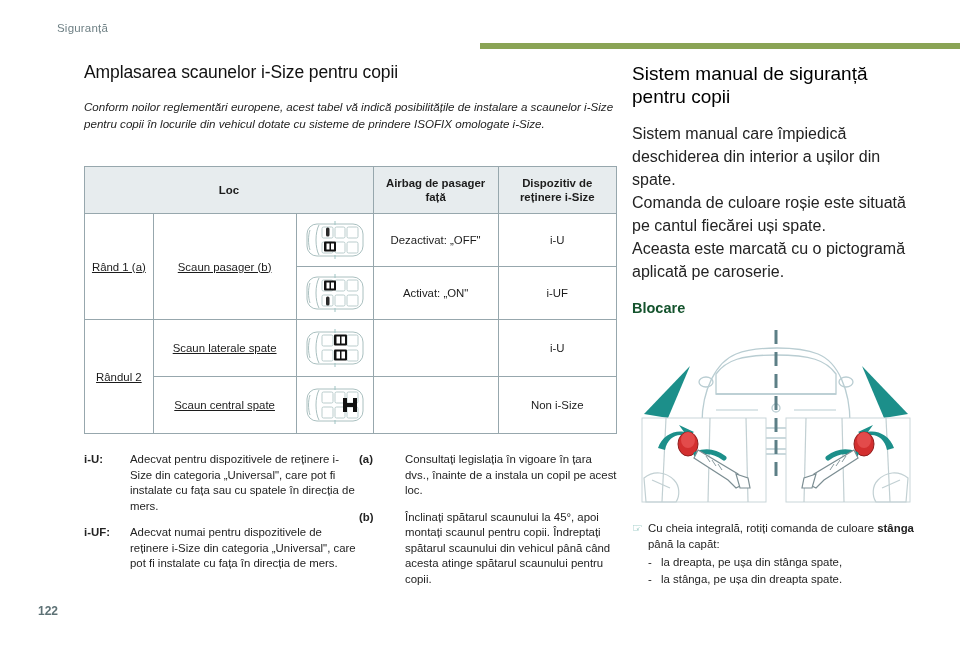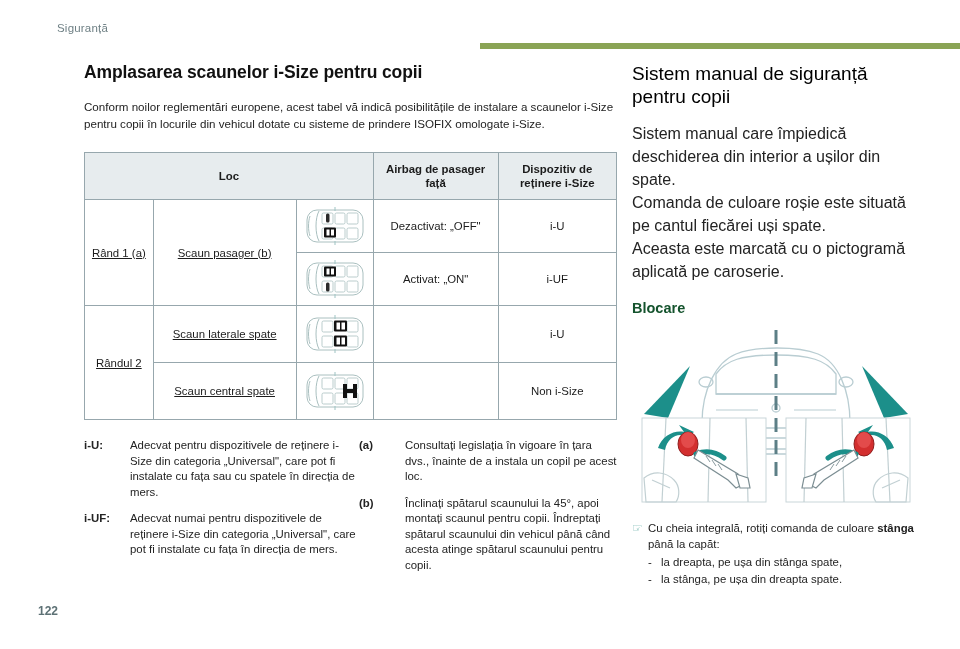--- a/index.html
+++ b/index.html
@@ -45,30 +45,31 @@
     position: absolute;
     left: 632px;
     top: 62px;
     width: 288px;
   }
 
   
   h1.main-title {
     margin: 0 0 16px 0;
     font-size: 17.5px;
-    font-weight: bold;
+    font-weight: normal;
     color: #111;
     letter-spacing: -0.1px;
   }
   .intro {
     font-size: 11.6px;
     line-height: 16.5px;
     color: #232323;
-    margin-bottom: 20px;
+    margin-bottom: 34px;
     width: 530px;
+    font-style: italic;
   }
 
   
   table.isofix {
     border-collapse: collapse;
     width: 533px;
     table-layout: fixed;
     border: 1px solid #ec4899;
   }
   table.isofix td, table.isofix th {

